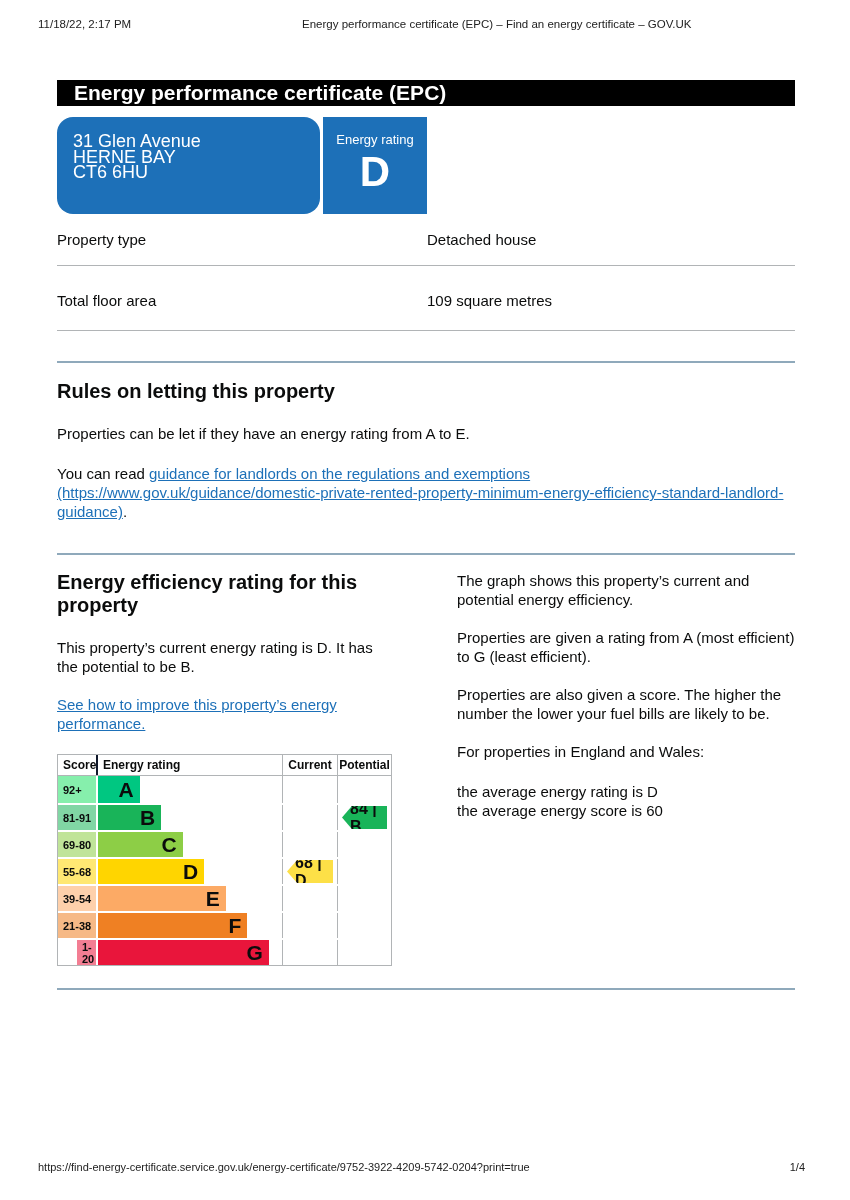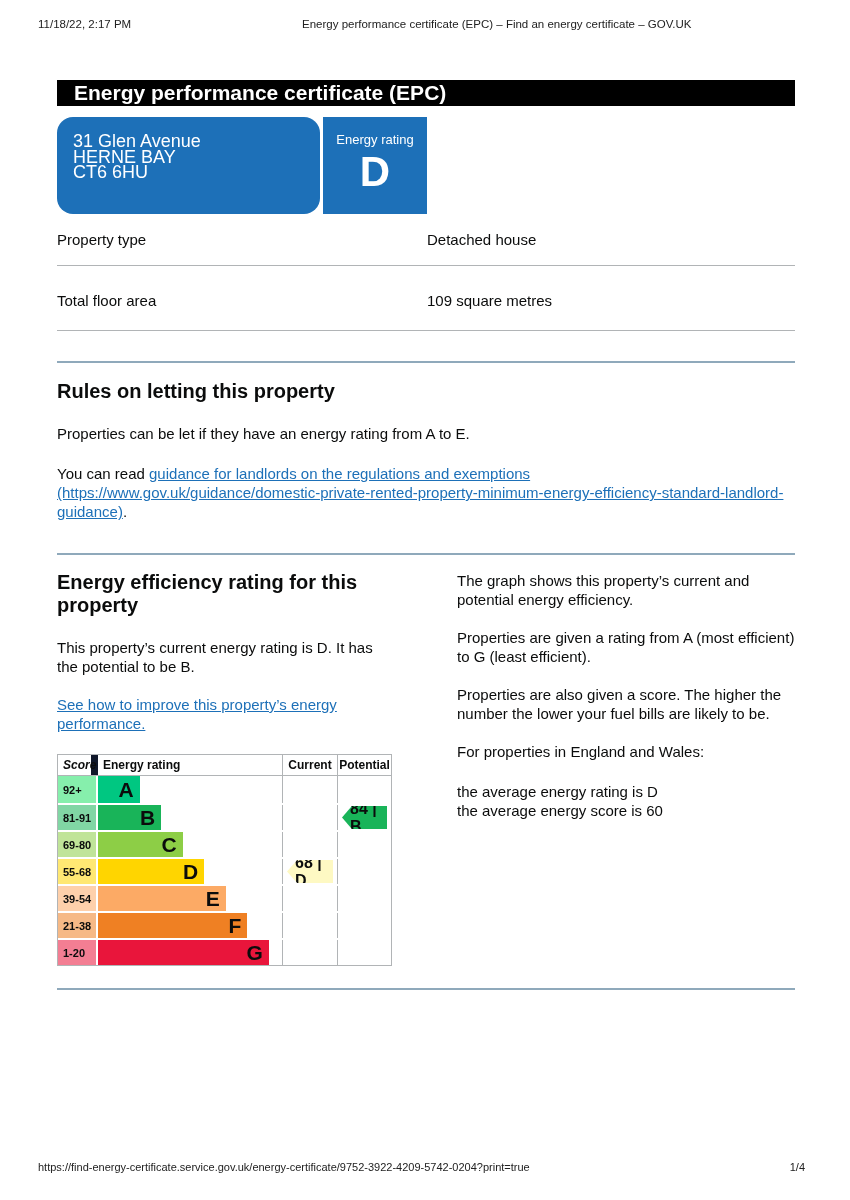--- a/index.html
+++ b/index.html
@@ -50,21 +50,21 @@
   .col-right { width: 338px; flex: none; }
   .col-left p, .col-right p { font-size: 15px; line-height: 19px; margin-top: 19px; }
   .col-left .lead { margin-top: 21px; }
   .avg-block { margin-top: 21px; }
   .avg-block div { font-size: 15px; line-height: 19px; }
 
   
   .chart { width: 335px; border: 1px solid #b1b4b6; margin-top: 21px; font-size: 12px; }
   .chart-header { display: grid; grid-template-columns: 40px 1fr 55px 54px; height: 21px; border-bottom: 1px solid #b1b4b6; font-weight: bold; }
   .chart-header .hc { display: flex; align-items: center; padding-left: 5px; }
-  .chart-header .h-score { border-right: 7px solid #0f172a; font-style: italic; }
+  .chart-header .h-score { border-right: 2px solid #0f172a; }
   .chart-header .h-cur, .chart-header .h-pot { border-left: 1px solid #b1b4b6; justify-content: center; padding-left: 0; }
   .chart-row { display: grid; grid-template-columns: 40px 1fr 55px 54px; height: 27px; border-top: 2px solid #fff; }
   .chart-row:first-child { border-top: none; }
   .cell-score { display: flex; align-items: center; padding-left: 5px; font-weight: bold; font-size: 11px; border-right: 2px solid #fff; }
   .cell-rating { position: relative; }
   .band-bar { height: 100%; display: flex; align-items: center; justify-content: flex-end; padding-right: 6px; font-weight: bold; font-size: 21px; }
   .cell-cur, .cell-pot { border-left: 1px solid #b1b4b6; display: flex; align-items: center; }
   .rating-arrow { height: 23px; width: calc(100% - 8px); margin: 0 4px; clip-path: polygon(0 50%, 22% 0, 100% 0, 100% 100%, 22% 100%); display: flex; align-items: center; justify-content: center; padding-left: 8px; font-weight: bold; font-size: 16px; color: #0b0c0c; }
 </style>
 </head>
@@ -151,42 +151,42 @@
               </div>
               <div class="cell-cur"></div>
               <div class="cell-pot"></div>
             </div>
             <div class="chart-row">
               <div class="cell-score" style="background: rgb(255, 232, 115);">55-68</div>
               <div class="cell-rating">
                 <div class="band-bar" style="background: rgb(255, 213, 0); width: 57.7%;">D</div>
               </div>
               <div class="cell-cur">
-                <div class="rating-arrow" style="background: #fef9c3;">68 | D</div>
+                <div class="rating-arrow" style="background: #fde047;">68 | D</div>
               </div>
               <div class="cell-pot"></div>
             </div>
             <div class="chart-row">
               <div class="cell-score" style="background: rgb(254, 208, 171);">39-54</div>
               <div class="cell-rating">
                 <div class="band-bar" style="background: rgb(252, 170, 101); width: 69.4%;">E</div>
               </div>
               <div class="cell-cur"></div>
               <div class="cell-pot"></div>
             </div>
             <div class="chart-row">
               <div class="cell-score" style="background: rgb(246, 185, 134);">21-38</div>
               <div class="cell-rating">
                 <div class="band-bar" style="background: rgb(239, 128, 35); width: 81.1%;">F</div>
               </div>
               <div class="cell-cur"></div>
               <div class="cell-pot"></div>
             </div>
             <div class="chart-row">
-              <div class="cell-score" style="background: rgb(243, 126, 147);">1-20</div>
+              <div class="cell-score" style="background: rgb(243, 126, 147); margin-left: 19px;">1-20</div>
               <div class="cell-rating">
                 <div class="band-bar" style="background: rgb(233, 21, 59); width: 92.8%;">G</div>
               </div>
               <div class="cell-cur"></div>
               <div class="cell-pot"></div>
             </div>
           </div>
       </div>
     </div>
 

